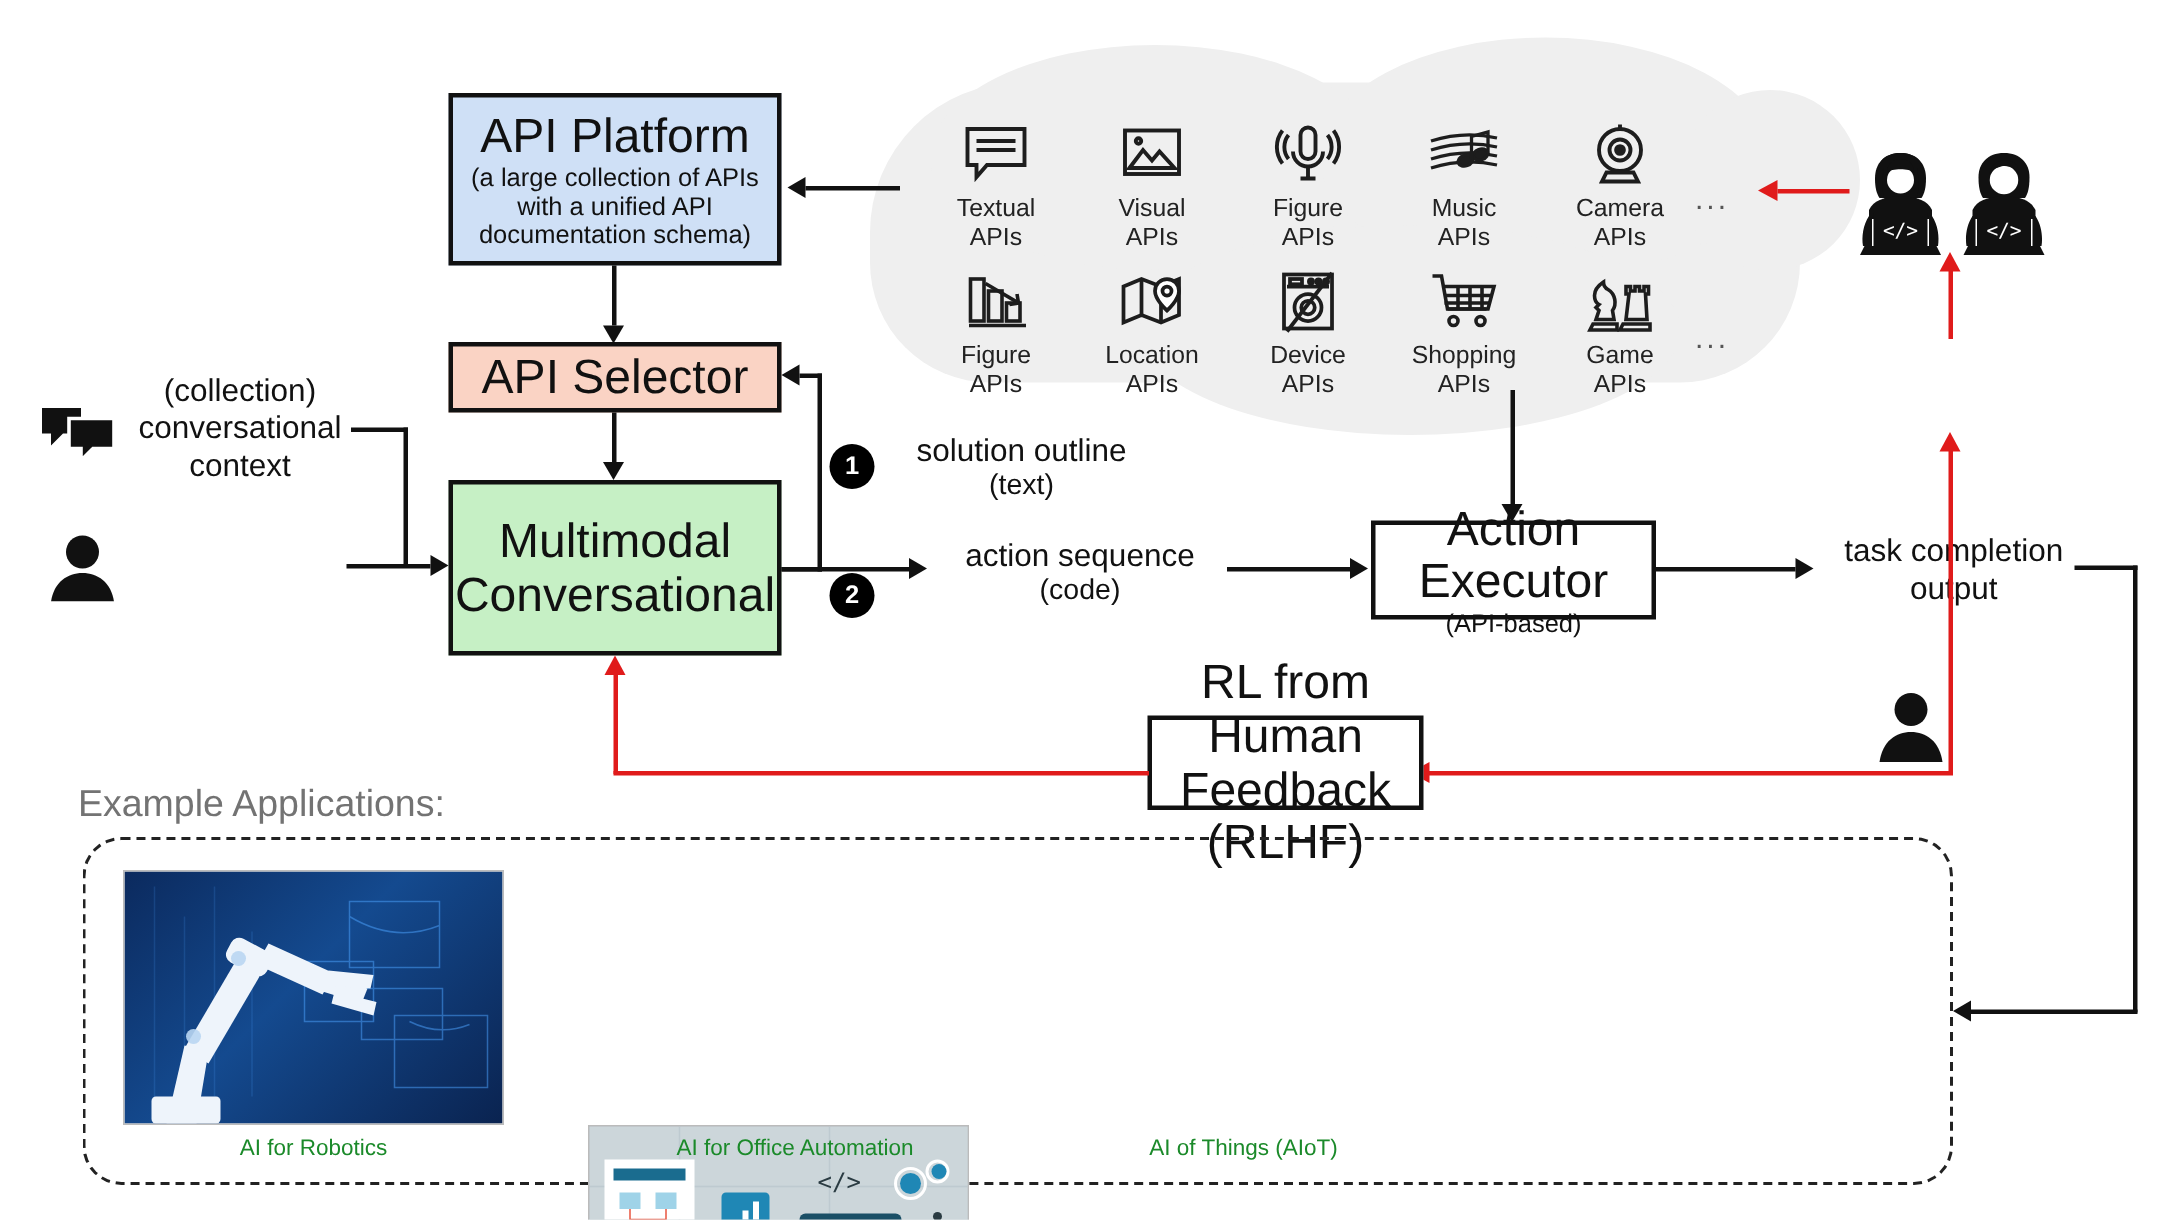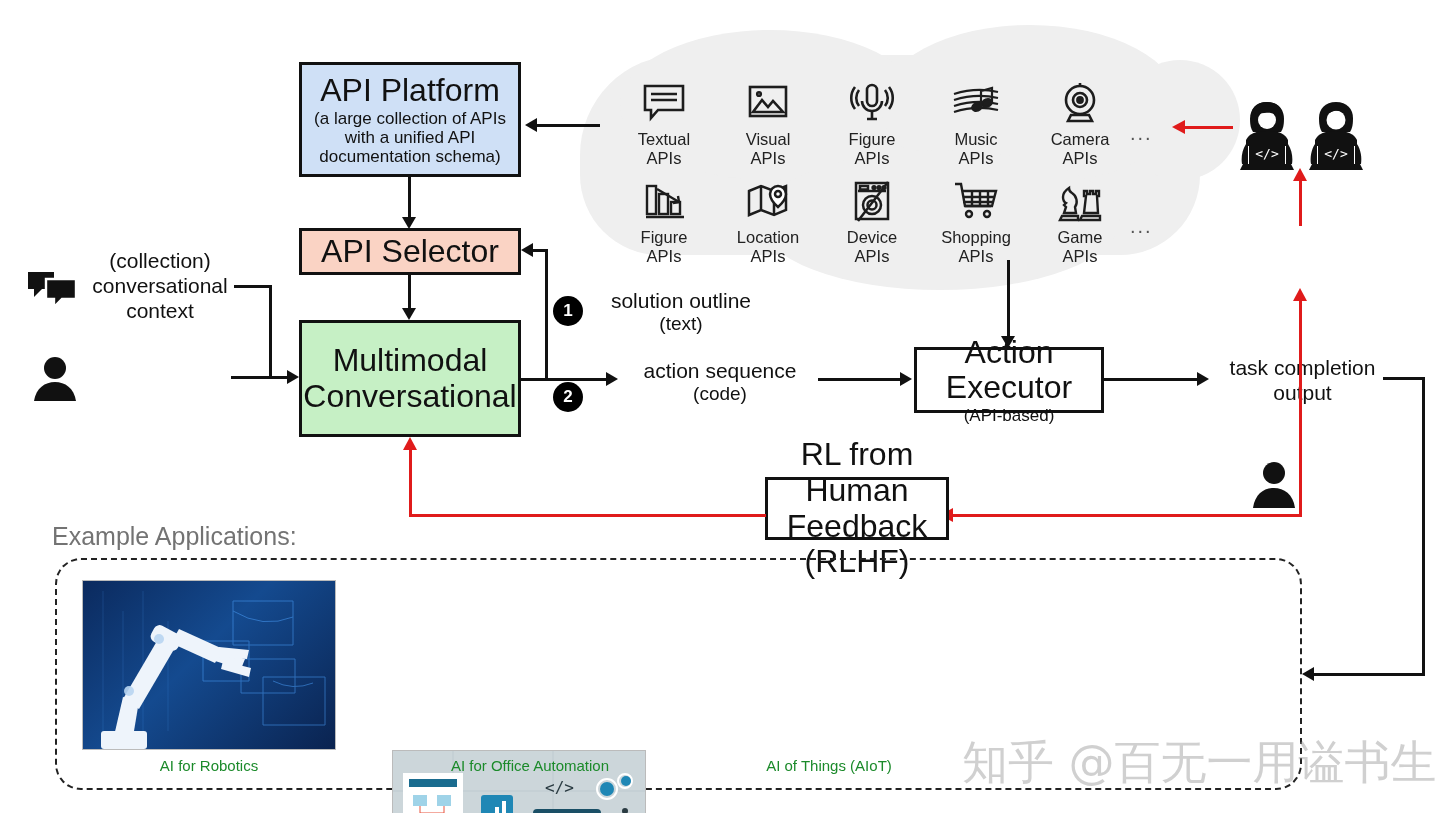--- a/index.html
+++ b/index.html
@@ -486,15 +486,14 @@
           <circle cx="240" cy="72" r="3"></circle>
           <circle cx="226" cy="74" r="3"></circle>
         </g>
     </svg>
   </div>
   <div class="abs ex-cap" style="left:392px; top:757px; width:276px;">AI for Office Automation</div>
 
   <div class="abs ex-cap" style="left:702px; top:757px; width:254px;">AI of Things (AIoT)</div>
 
 
-  <div class="abs watermark" style="left:962px; top:732px;">知乎 @百无一用谥书生</div>
 
 </div>
 
 </body></html>

